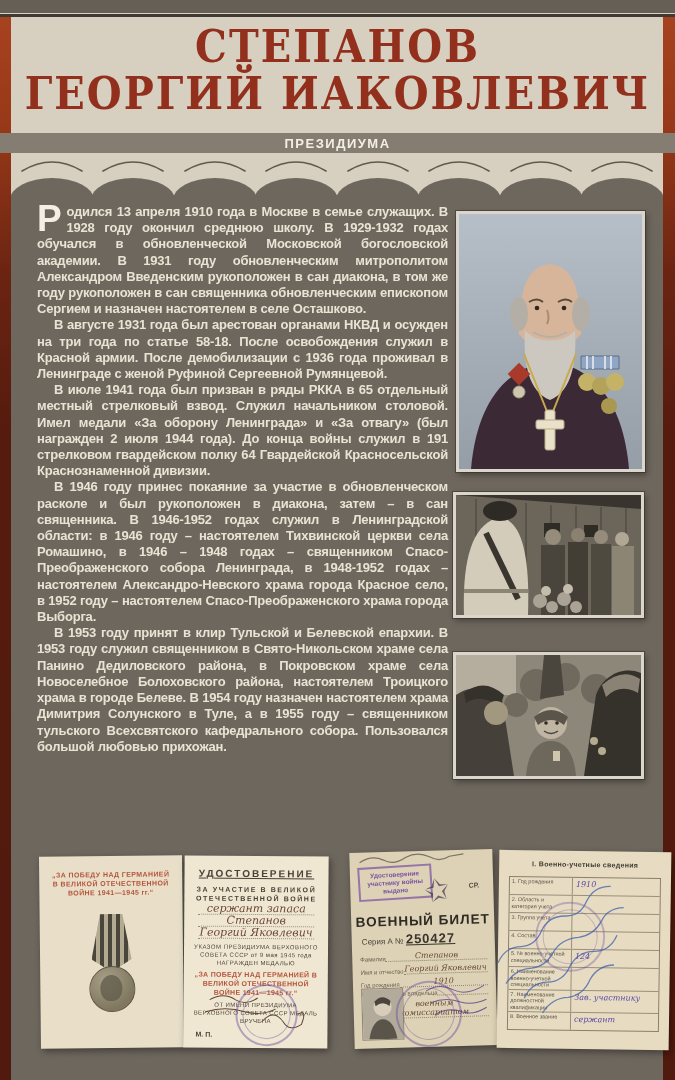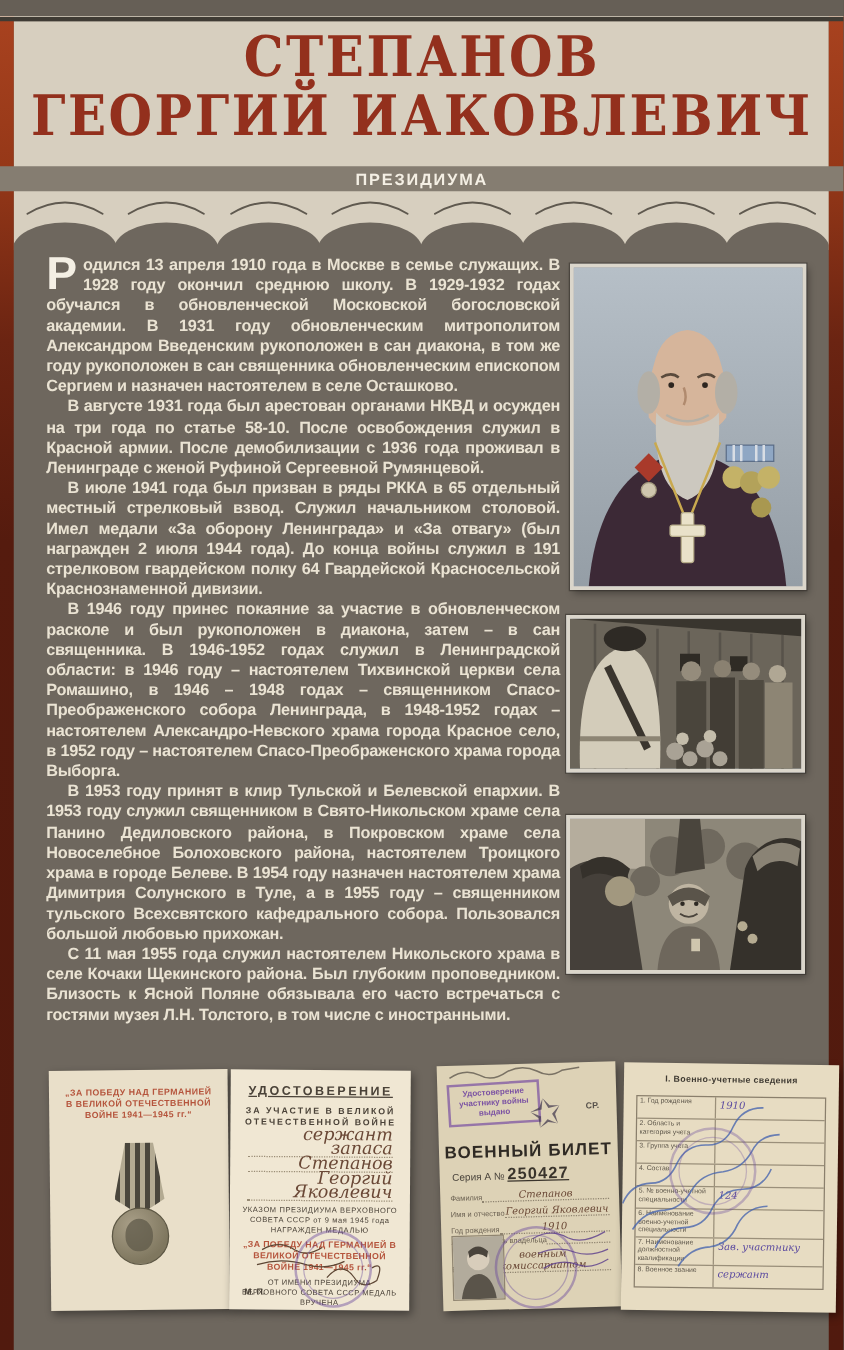--- a/index.html
+++ b/index.html
@@ -48,21 +48,21 @@
     background:repeating-linear-gradient(90deg,#4a463c 0 4px,#b3aa92 4px 8px);
     clip-path:polygon(22% 0,78% 0,100% 78%,50% 100%,0 78%);}
   .medal-circle{width:44px;height:44px;margin:-6px auto 0;border-radius:50%;
     background:radial-gradient(circle at 35% 30%,#a99f88,#7f775f 70%);
     border:1px solid #5d5744;position:relative;}
   .medal-circle::after{content:"";position:absolute;left:10px;top:8px;width:22px;height:26px;border-radius:50% 50% 45% 45%;background:#5f594a;opacity:.75;}
   .cert-right{font-family:"Liberation Sans",sans-serif;color:#4a4238;}
   .cert-head{font-size:10px;font-weight:bold;letter-spacing:2px;text-align:center;margin-top:12px;text-decoration:underline;}
   .cert-sub{font-size:7px;font-weight:bold;letter-spacing:1.6px;text-align:center;margin-top:6px;line-height:9px;}
   .hand{font-family:"DejaVu Serif",serif;font-style:italic;color:#6a4836;}
-  .hand-line{border-bottom:1px dotted #9a8d76;margin:0 14px;font-size:14px;line-height:11px;text-align:right;}
+  .hand-line{border-bottom:1px dotted #9a8d76;margin:0 14px;font-size:11px;line-height:11px;text-align:center;}
   .cert-decree{font-size:6px;letter-spacing:.5px;text-align:center;line-height:8px;margin-top:4px;padding:0 8px;}
   .cert-medalname{font-size:7px;line-height:9px;letter-spacing:.3px;margin-top:3px;padding:0 8px;}
   .cert-issued{font-size:6px;letter-spacing:.4px;text-align:center;line-height:8px;margin-top:4px;padding:0 8px;}
   .mp{position:absolute;left:12px;bottom:10px;font-size:7px;font-weight:bold;color:#4a4238;}
   .stamp-round{position:absolute;border:2px solid rgba(106,74,158,.45);border-radius:50%;}
   .stamp-round::after{content:"";position:absolute;inset:5px;border:1px solid rgba(106,74,158,.4);border-radius:50%;}
   .sig-svg{position:absolute;}
   
   .mil-left{color:#35302a;}
   .stamp-box{position:absolute;left:8px;top:14px;width:66px;padding:3px 2px;border:2px solid rgba(106,60,160,.62);
@@ -123,25 +123,24 @@
         <path d="M 255 18 Q 285 0 315 18"></path>
       <path d="M 337 18 Q 367 0 397 18"></path>
         <path d="M 418 18 Q 448 0 478 18"></path>
       <path d="M 500 18 Q 530 0 560 18"></path>
         <path d="M 581 18 Q 611 0 641 18"></path>
     </g>
   </svg>
 
   <div class="bio">
     <p class="first"><span class="dropcap">Р</span><span>одился 13 апреля 1910 года в Москве в семье служащих. В 1928 году окончил среднюю школу. В 1929-1932 годах обучался в обновленческой Московской богословской академии. В 1931 году обновленческим митрополитом Александром Введенским рукоположен в сан диакона, в том же году рукоположен в сан священника обновленческим епископом Сергием и назначен настоятелем в селе Осташково.</span></p>
-    <p>В августе 1931 года был арестован органами НКВД и осужден на три года по статье 58-10. После освобождения служил в Красной армии. После демобилизации с 1936 года проживал в Ленинграде с женой Руфиной Сергеевной Румянцевой.</p>
+    <p>В августе 1931 года был арестован органами НКВД и осужден на три года по статье 58-18. После освобождения служил в Красной армии. После демобилизации с 1936 года проживал в Ленинграде с женой Руфиной Сергеевной Румянцевой.</p>
     <p>В июле 1941 года был призван в ряды РККА в 65 отдельный местный стрелковый взвод. Служил начальником столовой. Имел медали «За оборону Ленинграда» и «За отвагу» (был награжден 2 июля 1944 года). До конца войны служил в 191 стрелковом гвардейском полку 64 Гвардейской Красносельской Краснознаменной дивизии.</p>
     <p>В 1946 году принес покаяние за участие в обновленческом расколе и был рукоположен в диакона, затем – в сан священника. В 1946-1952 годах служил в Ленинградской области: в 1946 году – настоятелем Тихвинской церкви села Ромашино, в 1946 – 1948 годах – священником Спасо-Преображенского собора Ленинграда, в 1948-1952 годах – настоятелем Александро-Невского храма города Красное село, в 1952 году – настоятелем Спасо-Преображенского храма города Выборга.</p>
     <p>В 1953 году принят в клир Тульской и Белевской епархии. В 1953 году служил священником в Свято-Никольском храме села Панино Дедиловского района, в Покровском храме села Новоселебное Болоховского района, настоятелем Троицкого храма в городе Белеве. В 1954 году назначен настоятелем храма Димитрия Солунского в Туле, а в 1955 году – священником тульского Всехсвятского кафедрального собора. Пользовался большой любовью прихожан.</p>
-    <p>С 11 мая 1955 года служил настоятелем Никольского храма в селе Кочаки Щекинского района. Был глубоким проповедником. Близость к Ясной Поляне обязывала его часто встречаться с гостями музея Л.Н. Толстого, в том числе с иностранными.</p>
   </div>
 
   <div class="photo" style="left:456px;top:211px;">
     <svg width="183" height="255" viewBox="0 0 183 255">
       <defs>
         <linearGradient id="sky" x1="0" y1="0" x2="0" y2="1">
           <stop offset="0" stop-color="#b6bfc7"></stop>
             <stop offset="1" stop-color="#959ea6"></stop>
         </linearGradient>
       </defs>

